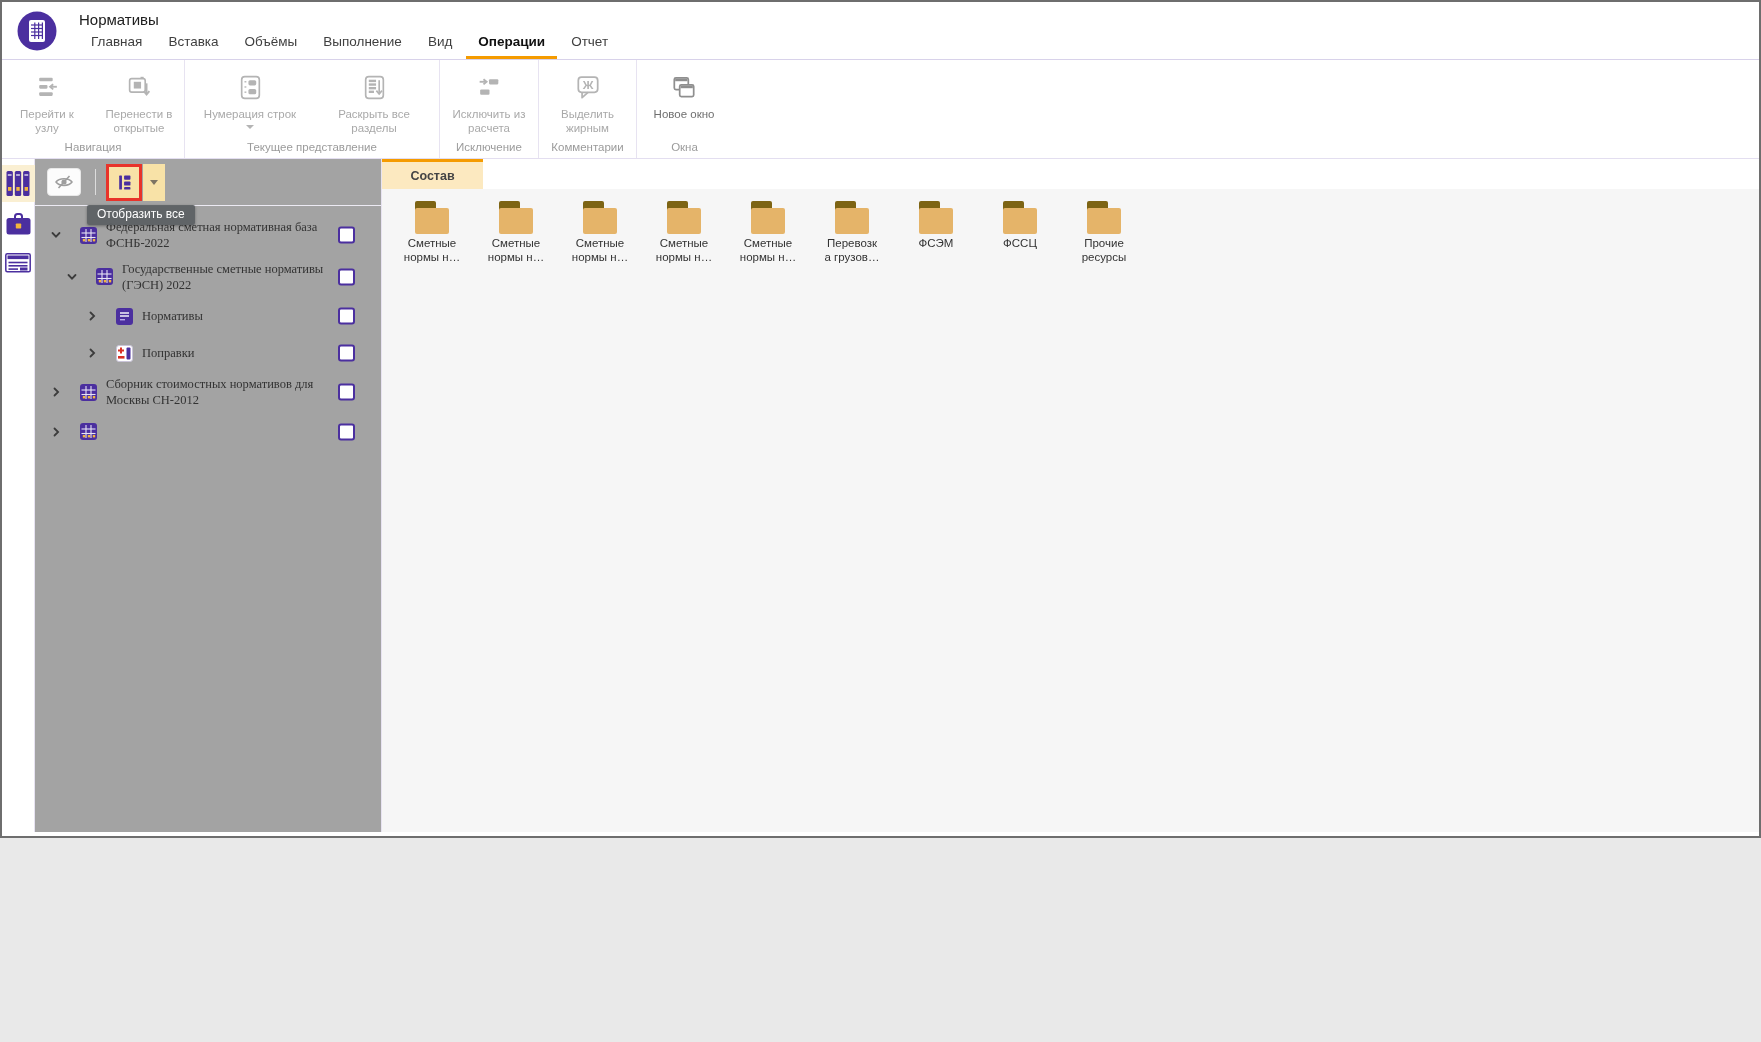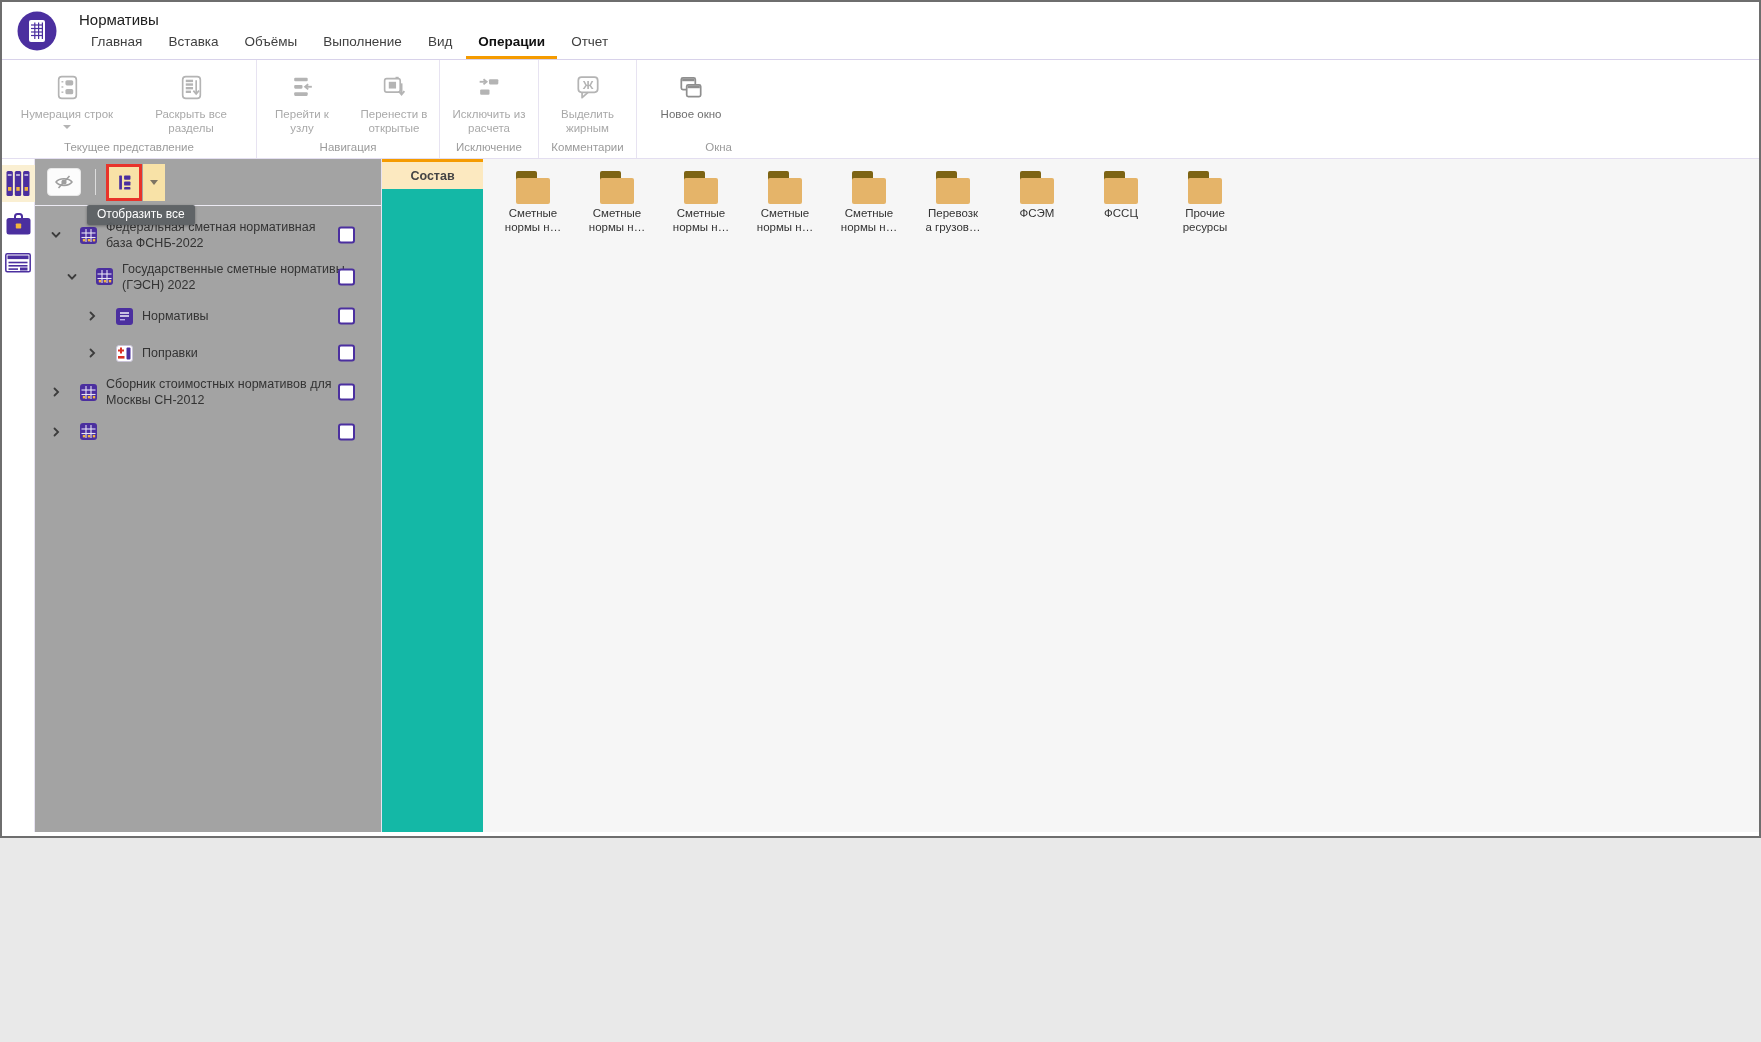--- a/index.html
+++ b/index.html
@@ -12,21 +12,21 @@
   .logo { position:absolute; left:15px; top:9px; width:40px; height:40px; }
   .app-title { position:absolute; left:77px; top:9px; font-size:15px; color:#202020; }
   .menu-tabs { position:absolute; left:89px; bottom:0; display:flex; gap:26px; }
   .mtab { font-size:13.5px; color:#3f3f3f; padding:5px 0 10px; cursor:default; white-space:nowrap; }
   .mtab.active { font-weight:bold; color:#101010; position:relative; }
   .mtab.active::after { content:""; position:absolute; left:-12px; right:-12px; bottom:0; height:3px; background:#f59b00; }
 
   
   .ribbon { height:99px; display:flex; border-bottom:1px solid #e3def0; background:#fff; }
   .rgroup { display:flex; flex-direction:column; border-right:1px solid #e7e3f1; flex-shrink:0; }
-  .rgroup.last { border-right:none;align-items:flex-end; }
+  .rgroup.last { border-right:none; }
   .rbuttons { flex:1; display:flex; justify-content:center; gap:4px; padding-top:9px; }
   .rbuttons.left { justify-content:flex-start; padding-left:6px; }
   .rbtn { display:flex; flex-direction:column; align-items:center; cursor:default; }
   .ricon { height:37px; display:flex; align-items:center; justify-content:center; color:#b4b4b4; }
   .rbtn.enabled .ricon { color:#8f8f8f; }
   .rlabel { font-size:11.5px; line-height:1.2; text-align:center; white-space:pre-line; color:#a9a9a9; margin-top:2px; }
   .rbtn.enabled .rlabel { color:#6f6f6f; }
   .rcaret { margin-top:3px; width:0; height:0; border-left:4px solid transparent; border-right:4px solid transparent; border-top:4px solid #b4b4b4; }
   .rgroup-label { text-align:center; font-size:11.5px; color:#9b9b9b; padding-bottom:5px; white-space:nowrap; }
 
@@ -40,32 +40,32 @@
   .tree-panel { width:347px; border-right:1px solid #e7e3f1; position:relative; background:#a3a3a3; }
   .tree-toolbar { height:47px; display:flex; align-items:center; padding-left:12px; border-bottom:1px solid #eceaf3; }
   .eye-btn { width:34px; height:28px; border:1px solid #e8e8e8; border-radius:4px; background:#fcfcfc; display:flex; align-items:center; justify-content:center; }
   .tb-sep { width:1px; height:26px; background:#dcdcdc; margin:0 10px 0 14px; }
   .yellow-group { display:flex; height:37px; }
   .display-all-btn { width:36px; height:37px; background:#f8e2a7; border:3px solid #e8332a; display:flex; align-items:center; justify-content:center; cursor:pointer; }
   .arrow-btn { width:22px; height:37px; background:#f8e2a7; display:flex; align-items:center; justify-content:center; margin-left:1px; cursor:pointer; }
   .caret-down { width:0; height:0; border-left:4.5px solid transparent; border-right:4.5px solid transparent; border-top:5px solid #7d7463; }
   .tooltip { position:absolute; left:52px; top:46px; background:rgba(93,97,100,.96); color:#fff; font-size:12px; padding:2px 10px 4px; border-radius:2px; z-index:6; box-shadow:0 1px 3px rgba(0,0,0,.35); white-space:nowrap; }
 
-  .tree { padding-top:13px; }
+  .tree { padding-top:13px;font-family:Liberation Serif, serif; }
   .trow { position:relative; display:flex; align-items:center; margin-bottom:9px; min-height:28px; }
   .trow.lvl0 { padding-left:15px; }
   .trow.lvl1 { padding-left:31px; }
   .trow.lvl2 { padding-left:51px; }
   .chev { width:14px; display:flex; align-items:center; margin-right:16px; flex-shrink:0; cursor:pointer; }
   .ticon { width:17px; height:17px; margin-right:9px; flex-shrink:0; }
   .tlabel { font-size:12.5px; color:#333; line-height:1.3; max-width:238px; }
   .tcheck { position:absolute; right:26px; top:50%; transform:translateY(-50%); width:17px; height:17px; border:2px solid #4b2f9f; border-radius:3px; background:#fff; cursor:pointer; }
 
   
-  .main { flex:1; display:flex; flex-direction:row; background:#14b8a6; min-width:0; }
+  .main { flex:1; display:flex; flex-direction:column; background:#4d7c0f; min-width:0; }
   .tabstrip { height:30px; display:flex; background:#fff; }
   .doc-tab { width:101px; background:#fce9c0; border-top:3px solid #f59b00; display:flex; align-items:center; justify-content:center; font-size:12.5px; font-weight:bold; color:#454545; cursor:default; }
   .content { flex:1; background:#f6f6f6; padding:10px 0 0 8px; }
   .folders { display:flex; }
   .folder-item { width:84px; display:flex; flex-direction:column; align-items:center; cursor:pointer; }
   .folder-icon { position:relative; width:36px; height:36px; margin-bottom:2px; }
   .folder-flap { position:absolute; top:2px; left:1px; width:21px; height:10px; background:#7d6414; border-radius:2px 2px 0 0; }
   .folder-body { position:absolute; top:9px; left:1px; width:34px; height:26px; background:#e5b469; border-radius:2px; }
   .folder-label { font-size:11.5px; line-height:1.2; text-align:center; color:#333; white-space:pre-line; }
 </style>
@@ -97,20 +97,58 @@
       <div class="mtab">Объёмы</div>
       <div class="mtab">Выполнение</div>
       <div class="mtab">Вид</div>
       <div class="mtab active">Операции</div>
       <div class="mtab">Отчет</div>
     </div>
   </div>
 
   <div class="ribbon">
 
+    <div class="rgroup" style="width:183px">
+      <div class="rbuttons">
+        <div class="rbtn" style="width:88px">
+          <span class="ricon">
+            <svg width="27" height="27" viewBox="0 0 26 26" fill="none">
+              <g fill="currentColor">
+                  <rect x="5" y="3.5" width="13" height="3.6" rx="1"></rect>
+                  <rect x="5" y="10.5" width="8" height="3.6" rx="1"></rect>
+                  <rect x="5" y="17.5" width="13" height="3.6" rx="1"></rect>
+                </g>
+              <g stroke="currentColor" stroke-width="1.8">
+                  <line x1="22" y1="12.3" x2="16" y2="12.3"></line>
+                  <path d="M18.5 9.8 L15.5 12.3 L18.5 14.8"></path>
+                </g>
+            </svg>
+          </span>
+          <span class="rlabel">Перейти к
+узлу</span>
+        </div>
+        <div class="rbtn" style="width:88px">
+          <span class="ricon">
+            <svg width="27" height="27" viewBox="0 0 26 26" fill="none">
+              <rect x="3.5" y="4.5" width="15" height="13" rx="2" stroke="currentColor" stroke-width="1.6"></rect>
+              <line x1="14" y1="3.5" x2="17" y2="3.5" stroke="currentColor" stroke-width="1.6"></line>
+              <rect x="7.5" y="7.5" width="7" height="6.5" fill="currentColor"></rect>
+              <g stroke="currentColor" stroke-width="1.8">
+                  <line x1="19.8" y1="9" x2="19.8" y2="19"></line>
+                  <path d="M17.1 16.5 L19.8 19.7 L22.5 16.5"></path>
+                </g>
+            </svg>
+          </span>
+          <span class="rlabel">Перенести в
+открытые</span>
+        </div>
+      </div>
+      <div class="rgroup-label">Навигация</div>
+    </div>
+
     <div class="rgroup" style="width:255px">
       <div class="rbuttons">
         <div class="rbtn" style="width:120px">
           <span class="ricon">
             <svg width="27" height="27" viewBox="0 0 26 26" fill="none">
               <rect x="4.5" y="2.5" width="17" height="21" rx="3" stroke="currentColor" stroke-width="1.6"></rect>
               <rect x="11" y="6" width="7.5" height="5" rx="1.5" fill="currentColor"></rect>
               <rect x="11" y="14.5" width="7.5" height="5" rx="1.5" fill="currentColor"></rect>
               <g stroke="currentColor" stroke-width="1.3">
                   <line x1="7.2" y1="7.5" x2="9" y2="7.5"></line>
@@ -136,58 +174,20 @@
                   <line x1="17.5" y1="6" x2="17.5" y2="18.5"></line>
                   <path d="M14.8 16 L17.5 19.3 L20.2 16"></path>
                 </g>
             </svg>
           </span>
           <span class="rlabel">Раскрыть все
 разделы</span>
         </div>
       </div>
       <div class="rgroup-label">Текущее представление</div>
-    </div>
-
-    <div class="rgroup" style="width:183px">
-      <div class="rbuttons">
-        <div class="rbtn" style="width:88px">
-          <span class="ricon">
-            <svg width="27" height="27" viewBox="0 0 26 26" fill="none">
-              <g fill="currentColor">
-                  <rect x="5" y="3.5" width="13" height="3.6" rx="1"></rect>
-                  <rect x="5" y="10.5" width="8" height="3.6" rx="1"></rect>
-                  <rect x="5" y="17.5" width="13" height="3.6" rx="1"></rect>
-                </g>
-              <g stroke="currentColor" stroke-width="1.8">
-                  <line x1="22" y1="12.3" x2="16" y2="12.3"></line>
-                  <path d="M18.5 9.8 L15.5 12.3 L18.5 14.8"></path>
-                </g>
-            </svg>
-          </span>
-          <span class="rlabel">Перейти к
-узлу</span>
-        </div>
-        <div class="rbtn" style="width:88px">
-          <span class="ricon">
-            <svg width="27" height="27" viewBox="0 0 26 26" fill="none">
-              <rect x="3.5" y="4.5" width="15" height="13" rx="2" stroke="currentColor" stroke-width="1.6"></rect>
-              <line x1="14" y1="3.5" x2="17" y2="3.5" stroke="currentColor" stroke-width="1.6"></line>
-              <rect x="7.5" y="7.5" width="7" height="6.5" fill="currentColor"></rect>
-              <g stroke="currentColor" stroke-width="1.8">
-                  <line x1="19.8" y1="9" x2="19.8" y2="19"></line>
-                  <path d="M17.1 16.5 L19.8 19.7 L22.5 16.5"></path>
-                </g>
-            </svg>
-          </span>
-          <span class="rlabel">Перенести в
-открытые</span>
-        </div>
-      </div>
-      <div class="rgroup-label">Навигация</div>
     </div>
 
     <div class="rgroup" style="width:99px">
       <div class="rbuttons">
         <div class="rbtn" style="width:92px">
           <span class="ricon">
             <svg width="27" height="27" viewBox="0 0 26 26" fill="none">
               <g fill="currentColor">
                   <rect x="12.5" y="5" width="9" height="5" rx="1"></rect>
                   <rect x="4" y="15" width="9" height="5" rx="1"></rect>

